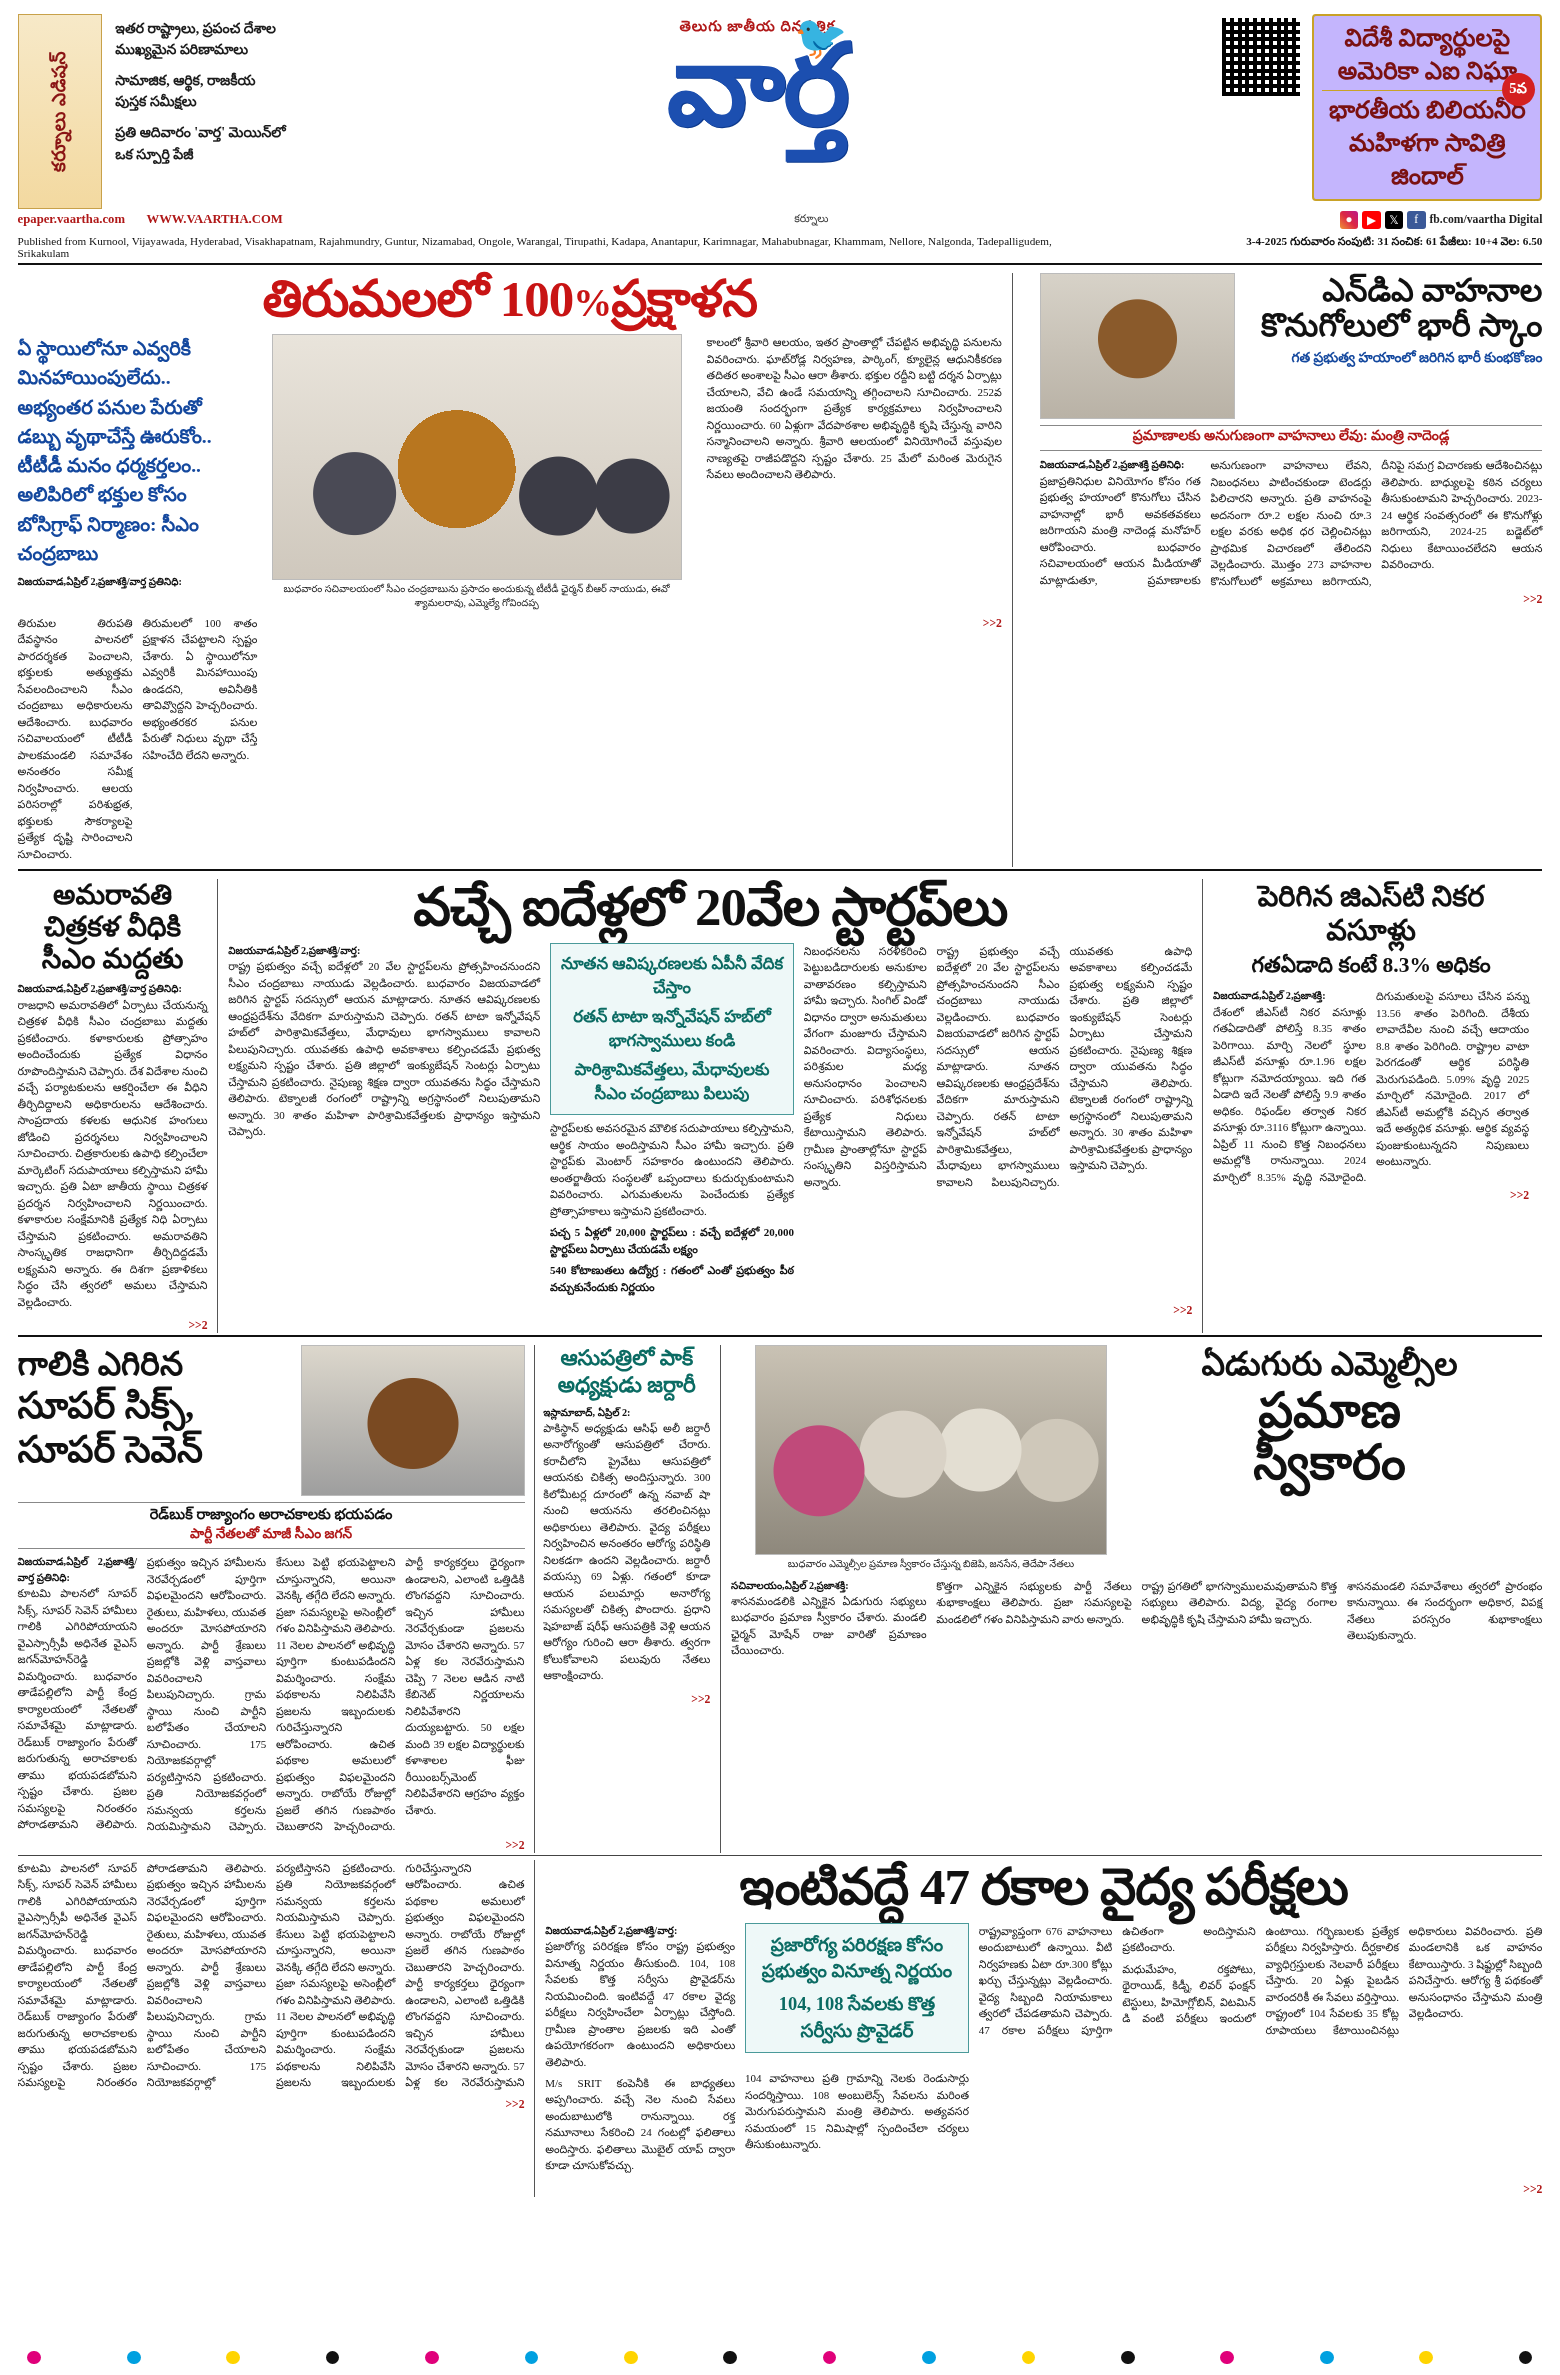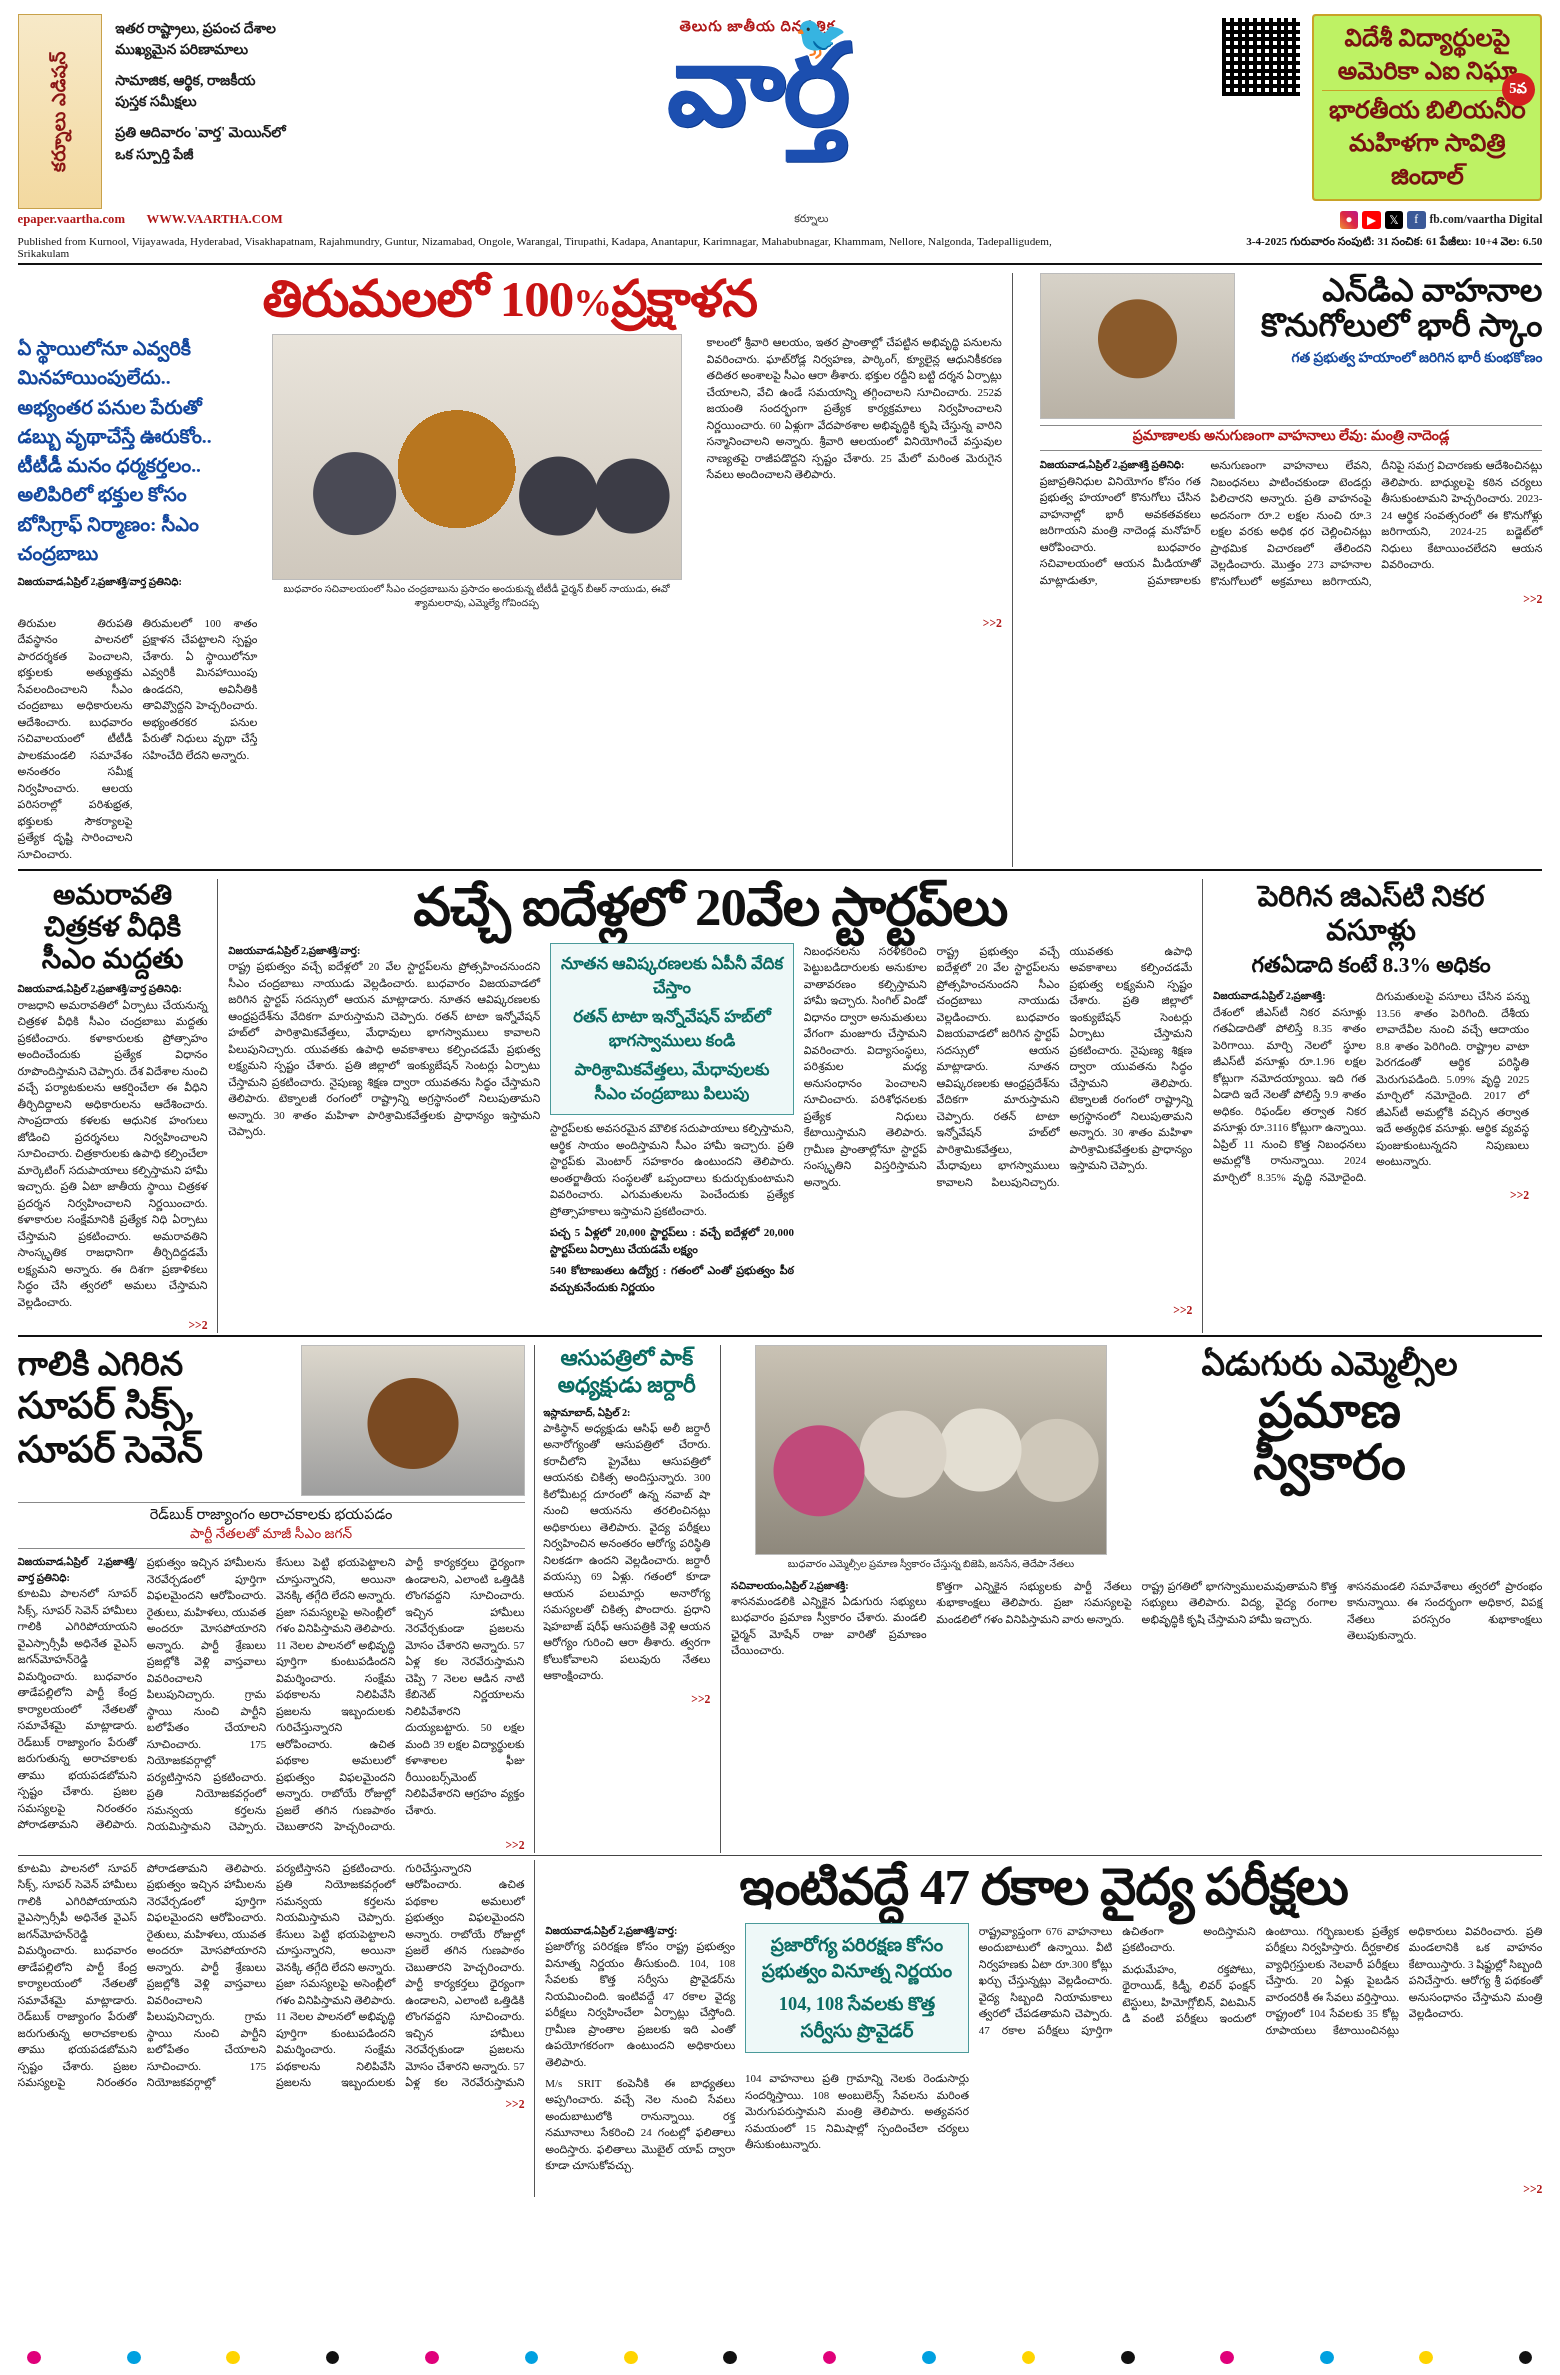--- a/index.html
+++ b/index.html
@@ -53,21 +53,21 @@
     background:
       repeating-linear-gradient(90deg,#000 0 3.9px,#fff 3.9px 7.8px),
       repeating-linear-gradient(0deg,#000 0 3.9px,#fff 3.9px 7.8px);
     background-blend-mode:multiply;
     border:2.9px solid #fff;
   }
   .promo-box {
     border:2px solid #c9a227; border-radius:3.9px;
     padding:5.9px 7.8px; margin-top:0;
     font-size:24.4px; font-weight:bold; color:#7a1111; line-height:1.35;
-    position:relative; background:#bef264;
+    position:relative; background:#c4b5fd;
   }
   .promo-badge {
     position:absolute; right:5.9px; top:57px;
     width:33px; height:33px; border-radius:50%;
     background:#d42020; color:#fff; font-size:14.6px;
     display:flex; align-items:center; justify-content:center; font-weight:bold;
   }
   .mh-qr-wrap { display:flex; gap:9.8px; align-items:flex-start; justify-content:flex-end;}
   
   .mh-sub {
@@ -292,21 +292,21 @@
           <div style="font-size:37px;font-weight:bold;line-height:1.18;">సూపర్ సెవెన్</div>
         </div>
         <div style="width:224px;">
           <div class="photo" style="height:151px;">
             <div class="ph-grad" style="background:
                 radial-gradient(circle at 50% 52%,#7a4a22 0 45px,transparent 46px),
                 linear-gradient(#dcd7cc,#9e9e9e);"></div>
           </div>
         </div>
       </div>
-      <div style="font-size:14.6px;font-weight:normal;text-align:center;border-top:1px solid #888;border-bottom:1px solid #888;margin:5.9px 0;padding:2.9px 0;">
+      <div style="font-size:14.6px;font-weight:bold;text-align:center;border-top:1px solid #888;border-bottom:1px solid #888;margin:5.9px 0;padding:2.9px 0;">
         <span>రెడ్‌బుక్ రాజ్యాంగం అరాచకాలకు భయపడం</span>
         <div style="font-size:13.7px;color:#b01818">పార్టీ నేతలతో మాజీ సీఎం జగన్</div>
       </div>
       <div class="body-te mc4">
         <div class="byline">విజయవాడ,ఏప్రిల్ 2,ప్రజాశక్తి/వార్త ప్రతినిధి:</div>
         <p>కూటమి పాలనలో సూపర్ సిక్స్, సూపర్ సెవెన్ హామీలు గాలికి ఎగిరిపోయాయని వైఎస్సార్సీపీ అధినేత వైఎస్ జగన్‌మోహన్‌రెడ్డి విమర్శించారు. బుధవారం తాడేపల్లిలోని పార్టీ కేంద్ర కార్యాలయంలో నేతలతో సమావేశమై మాట్లాడారు. రెడ్‌బుక్ రాజ్యాంగం పేరుతో జరుగుతున్న అరాచకాలకు తాము భయపడబోమని స్పష్టం చేశారు. ప్రజల సమస్యలపై నిరంతరం పోరాడతామని తెలిపారు. ప్రభుత్వం ఇచ్చిన హామీలను నెరవేర్చడంలో పూర్తిగా విఫలమైందని ఆరోపించారు. రైతులు, మహిళలు, యువత అందరూ మోసపోయారని అన్నారు. పార్టీ శ్రేణులు ప్రజల్లోకి వెళ్లి వాస్తవాలు వివరించాలని పిలుపునిచ్చారు. గ్రామ స్థాయి నుంచి పార్టీని బలోపేతం చేయాలని సూచించారు. 175 నియోజకవర్గాల్లో పర్యటిస్తానని ప్రకటించారు. ప్రతి నియోజకవర్గంలో సమన్వయ కర్తలను నియమిస్తామని చెప్పారు. కేసులు పెట్టి భయపెట్టాలని చూస్తున్నారని, అయినా వెనక్కి తగ్గేది లేదని అన్నారు. ప్రజా సమస్యలపై అసెంబ్లీలో గళం వినిపిస్తామని తెలిపారు. 11 నెలల పాలనలో అభివృద్ధి పూర్తిగా కుంటుపడిందని విమర్శించారు. సంక్షేమ పథకాలను నిలిపివేసి ప్రజలను ఇబ్బందులకు గురిచేస్తున్నారని ఆరోపించారు. ఉచిత పథకాల అమలులో ప్రభుత్వం విఫలమైందని అన్నారు. రాబోయే రోజుల్లో ప్రజలే తగిన గుణపాఠం చెబుతారని హెచ్చరించారు. పార్టీ కార్యకర్తలు ధైర్యంగా ఉండాలని, ఎలాంటి ఒత్తిడికి లొంగవద్దని సూచించారు. ఇచ్చిన హామీలు నెరవేర్చకుండా ప్రజలను మోసం చేశారని అన్నారు. 57 ఏళ్ల కల నెరవేరుస్తామని చెప్పి 7 నెలల ఆడిన నాటి కేబినెట్ నిర్ణయాలను నిలిపివేశారని దుయ్యబట్టారు. 50 లక్షల మంది 39 లక్షల విద్యార్థులకు కళాశాలల ఫీజు రీయింబర్స్‌మెంట్ నిలిపివేశారని ఆగ్రహం వ్యక్తం చేశారు.</p>
       </div>
       <div style="text-align:right"><span class="jump">&gt;&gt;2</span></div>
     </div>
 

